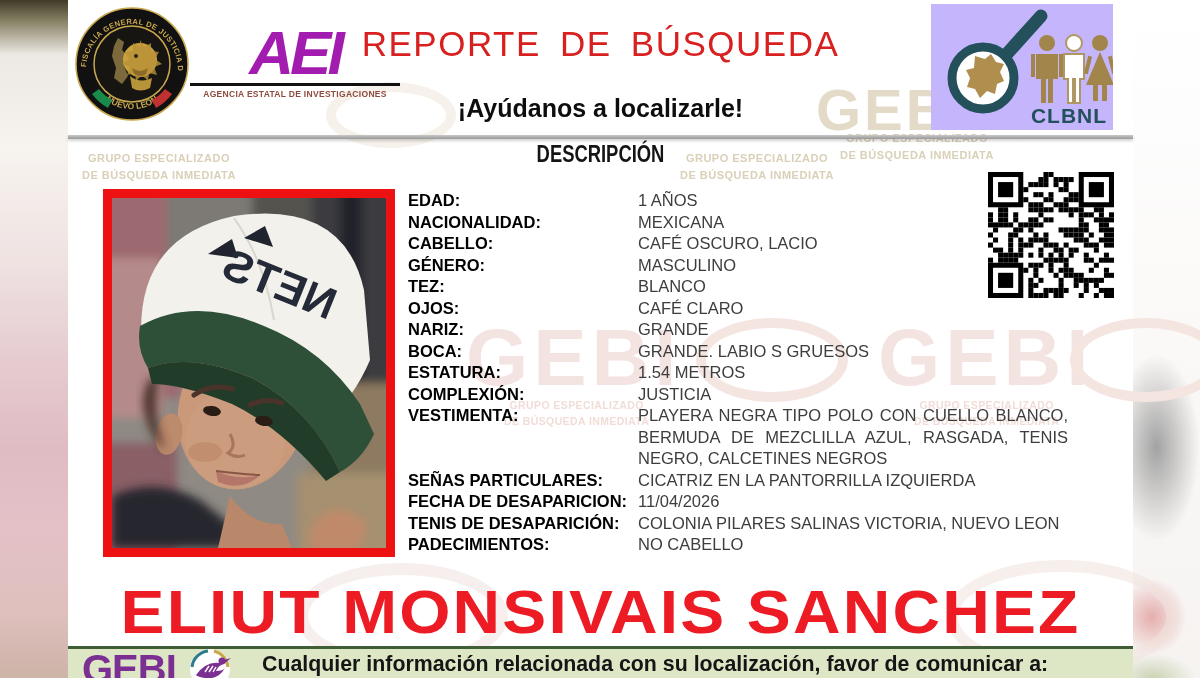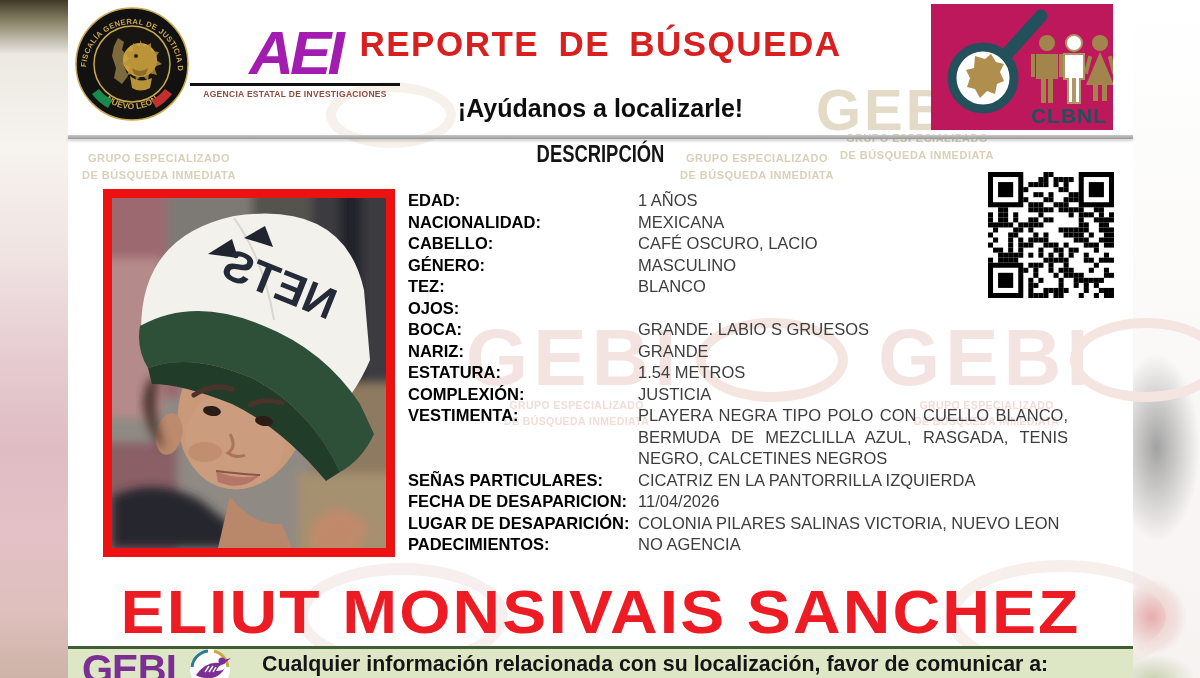--- a/index.html
+++ b/index.html
@@ -45,24 +45,24 @@
   .wm-ring.r2{left:878px;top:560px;width:232px;height:114px;border:12px solid rgba(240,226,221,.55);}
 
   
   .seal{left:6px;top:6px;width:116px;height:116px;z-index:3;}
   .aei{left:118px;top:24px;width:218px;z-index:3;text-align:center;}
   .aei-acronym{font-size:62px;line-height:.95;font-weight:800;font-style:italic;
                letter-spacing:-4px;color:#a21caf;}
   .aei-underline{height:3px;background:#111;margin:0 4px;}
   .aei-sub{font-size:8.5px;font-weight:bold;color:#8d4b3f;letter-spacing:.3px;margin-top:3px;}
   .title{left:0;top:24px;width:1065px;text-align:center;z-index:2;
-         font-size:35px;font-weight:bold;color:#d92020;letter-spacing:1.5px;word-spacing:8px;}
+         font-size:35px;font-weight:normal;color:#d92020;letter-spacing:1.5px;word-spacing:8px;}
   .subtitle{left:0;top:94px;width:1065px;text-align:center;z-index:2;
          font-size:25px;font-weight:bold;color:#0d0d0d;}
-  .clbnl{left:863px;top:4px;width:182px;height:126px;z-index:3;background:#be185d;}
+  .clbnl{left:863px;top:4px;width:182px;height:126px;z-index:3;background:#c4b5fd;}
 
   .divider{left:0;top:135px;width:1065px;height:4px;z-index:2;
            background:linear-gradient(#c9c9c9,#989898);box-shadow:0 2px 3px rgba(0,0,0,.18);}
   .section-title{left:15px;top:141px;width:1035px;text-align:center;z-index:2;
            font-size:23px;font-weight:bold;color:#141414;transform:scaleX(.8);}
 
   
   .photo{left:35px;top:189px;width:292px;height:368px;border:9px solid #ee1111;
          background:#8f8a84;z-index:3;}
   .photo svg{display:block;width:100%;height:100%;}
@@ -512,33 +512,34 @@
           <div class="fvalue">MASCULINO</div>
         </div>
 
         <div class="frow">
           <div class="flabel">TEZ:</div>
           <div class="fvalue">BLANCO</div>
         </div>
 
         <div class="frow">
           <div class="flabel">OJOS:</div>
+          <div class="fvalue">CAFÉ CLARO</div>
+        </div>
+
+        <div class="frow">
+          <div class="flabel">NARIZ:</div>
+          <div class="fvalue">GRANDE</div>
         </div>
 
         <div class="frow">
           <div class="flabel">BOCA:</div>
           <div class="fvalue">GRANDE. LABIO S GRUESOS</div>
         </div>
 
         <div class="frow">
-          <div class="flabel">NARIZ:</div>
-          <div class="fvalue">GRANDE</div>
-        </div>
-
-        <div class="frow">
           <div class="flabel">ESTATURA:</div>
           <div class="fvalue">1.54 METROS</div>
         </div>
 
         <div class="frow">
           <div class="flabel">COMPLEXIÓN:</div>
           <div class="fvalue">JUSTICIA</div>
         </div>
 
         <div class="frow">
@@ -550,27 +551,27 @@
           <div class="flabel">SEÑAS PARTICULARES:</div>
           <div class="fvalue">CICATRIZ EN LA PANTORRILLA IZQUIERDA</div>
         </div>
 
         <div class="frow">
           <div class="flabel">FECHA DE DESAPARICION:</div>
           <div class="fvalue">11/04/2026</div>
         </div>
 
         <div class="frow">
-          <div class="flabel">LUGAR DE DESAPARICIÓN:</div>
+          <div class="flabel">TENIS DE DESAPARICIÓN:</div>
           <div class="fvalue">COLONIA PILARES SALINAS VICTORIA, NUEVO LEON</div>
         </div>
 
         <div class="frow">
           <div class="flabel">PADECIMIENTOS:</div>
-          <div class="fvalue">NO AGENCIA</div>
+          <div class="fvalue">NO CABELLO</div>
         </div>
       </div>
 
     <div class="name">ELIUT MONSIVAIS SANCHEZ</div>
 
     <div class="footer-bar"></div>
     <div class="footer-gebi">GEBI</div>
     <div class="footer-emblem">
       <svg viewBox="0 0 44 44">
         <circle cx="22" cy="22" r="20" fill="#fff"></circle>

